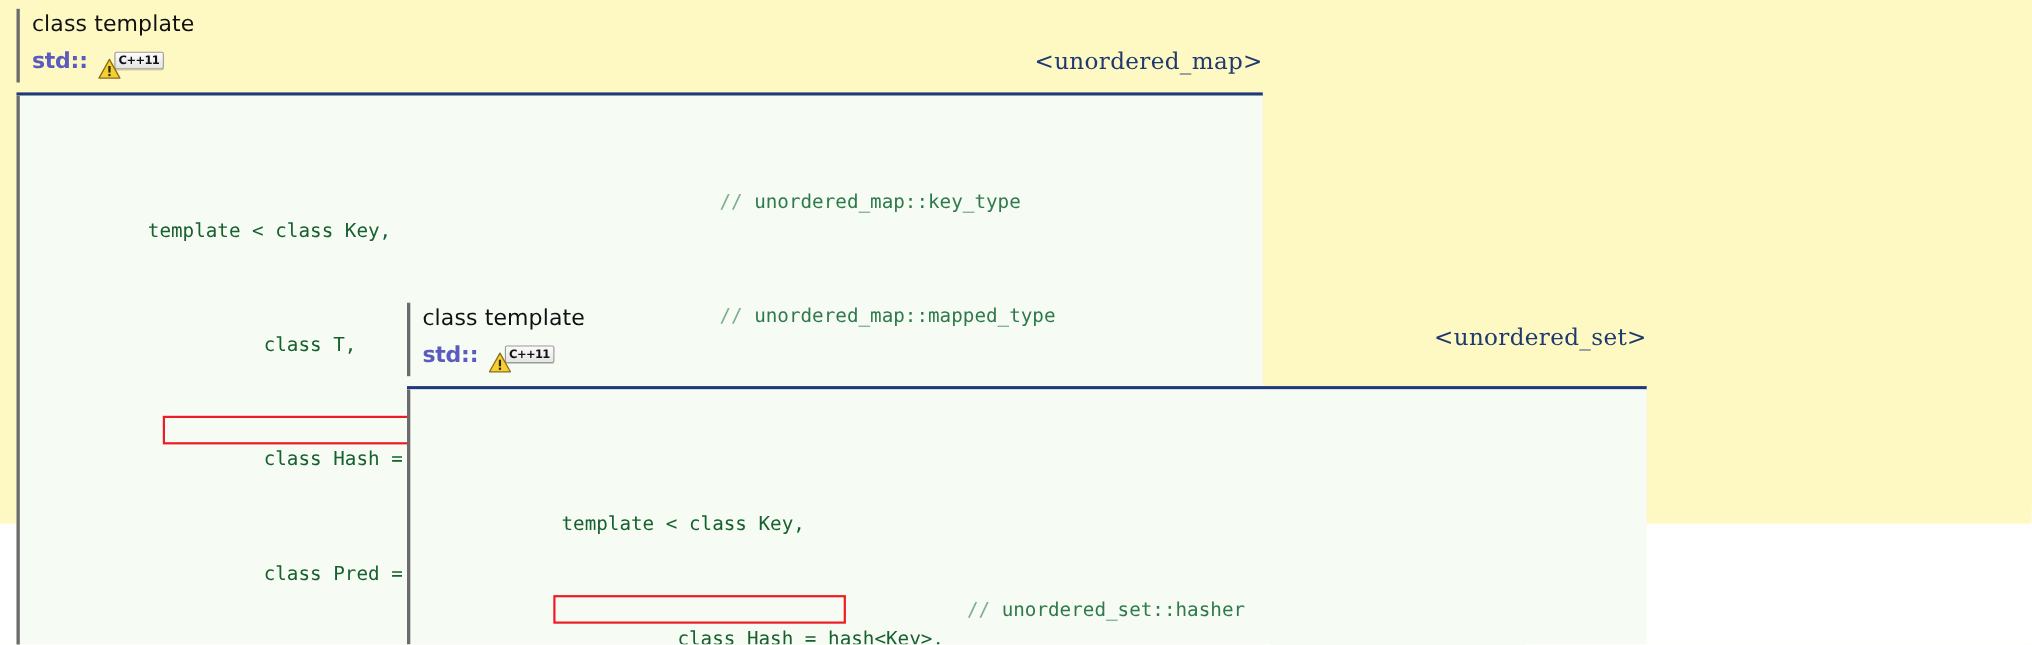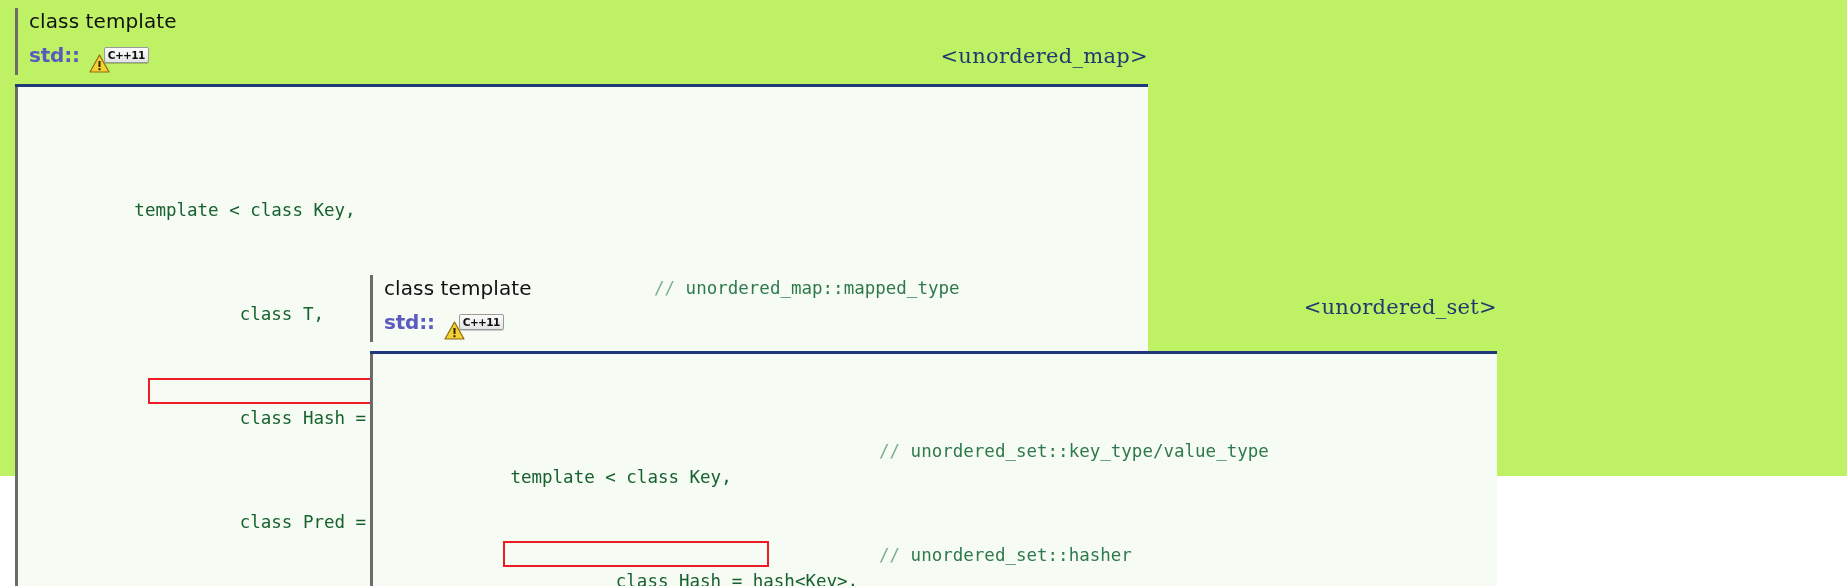--- a/index.html
+++ b/index.html
@@ -12,21 +12,21 @@
   }
   body {
     font-family: "Liberation Sans", sans-serif;
     -webkit-font-smoothing: antialiased;
   }
 
   .canvas {
     position: relative;
     width: 1847px;
     height: 476px;
-    background: #bef264;
+    background: #fef9c3;
   }
 
   
   .panel {
     position: absolute;
     box-sizing: border-box;
   }
 
   .panel-head {
     position: relative;
@@ -196,20 +196,21 @@
 
     <div class="hdrname" style="right:0px; top:36px;">&lt;unordered_map&gt;</div>
 
     <div class="rule" style="margin-top:9px;"></div>
 
     <div class="code">
       <div class="codeinner">
 
         <div class="row">
           <span class="decl">template &lt; class Key,</span>
+          <span class="cmtcol" style="left:625px;"><span class="slashes">//</span> unordered_map::key_type</span>
         </div>
 
         <div class="row">
           <span class="decl">          class T,</span>
           <span class="cmtcol" style="left:625px;"><span class="slashes">//</span> unordered_map::mapped_type</span>
         </div>
 
         <div class="row">
           <span class="decl">          class Hash = hash&lt;Key&gt;,</span>
           <span class="cmtcol" style="left:625px;"><span class="slashes">//</span> unordered_map::hasher</span>
@@ -251,21 +252,20 @@
 
       <div class="hdrname" style="right:0px; top:20px;">&lt;unordered_set&gt;</div>
 
       <div class="rule" style="margin-top:9px;"></div>
 
       <div class="code">
         <div class="codeinner">
 
           <div class="row">
             <span class="decl">template &lt; class Key,</span>
-            <span class="cmtcol" style="left:495px;"><span class="slashes">//</span> unordered_set::key_type/value_type</span>
           </div>
 
           <div class="row">
             <span class="decl">          class Hash = hash&lt;Key&gt;,</span>
             <span class="cmtcol" style="left:495px;"><span class="slashes">//</span> unordered_set::hasher</span>
             <span class="hlbox" style="left:119px; top:-1px; width:266px; height:26px;"></span>
           </div>
 
           
 

